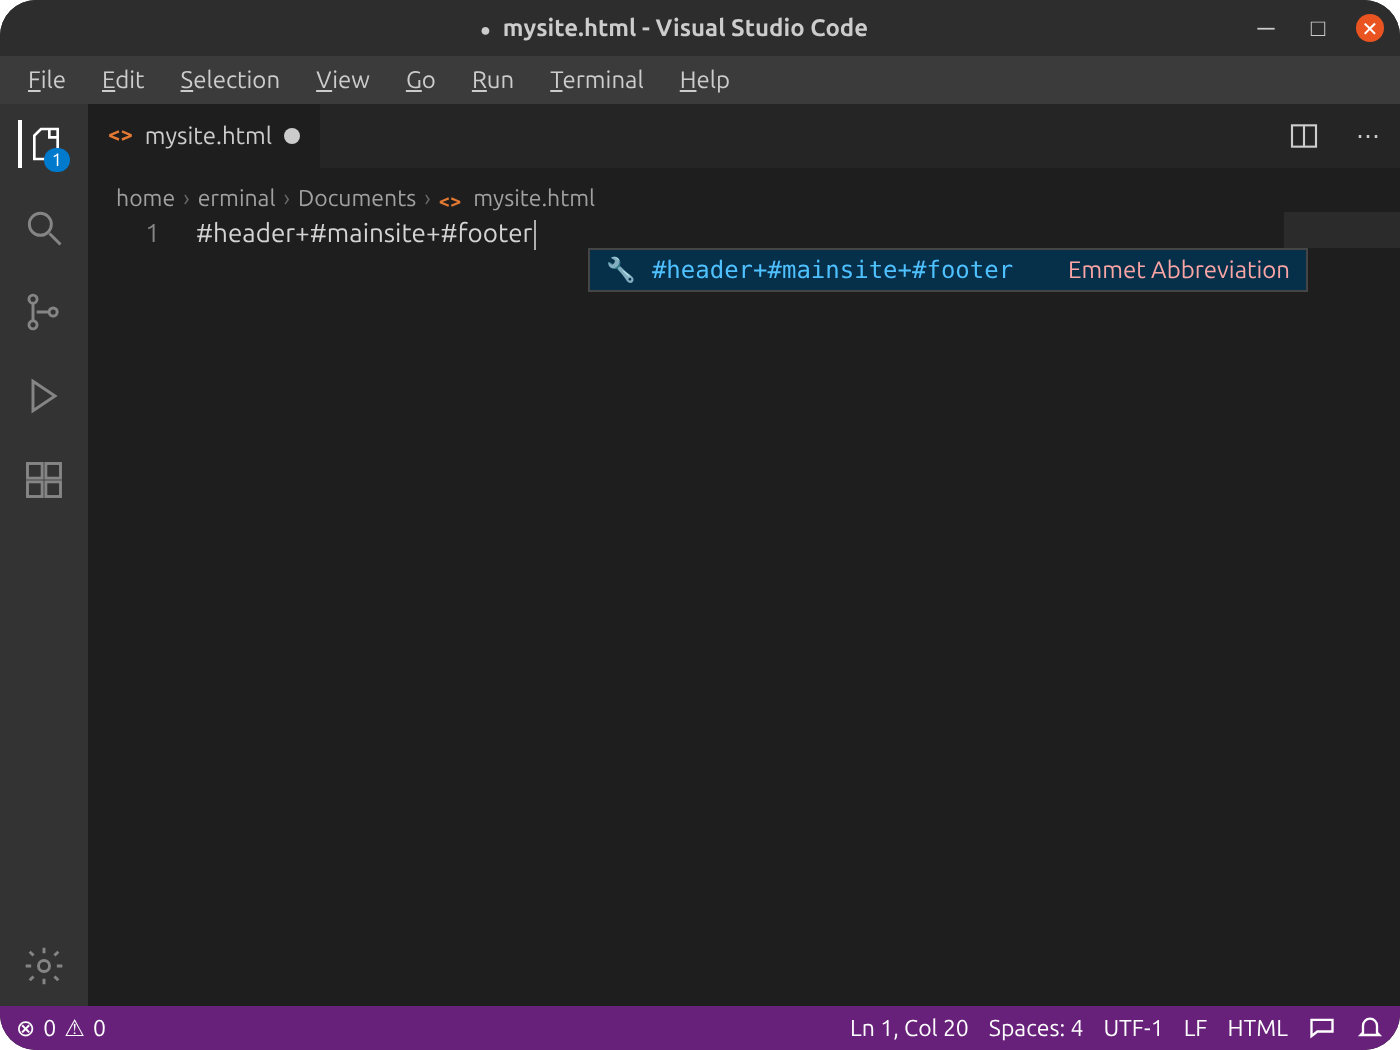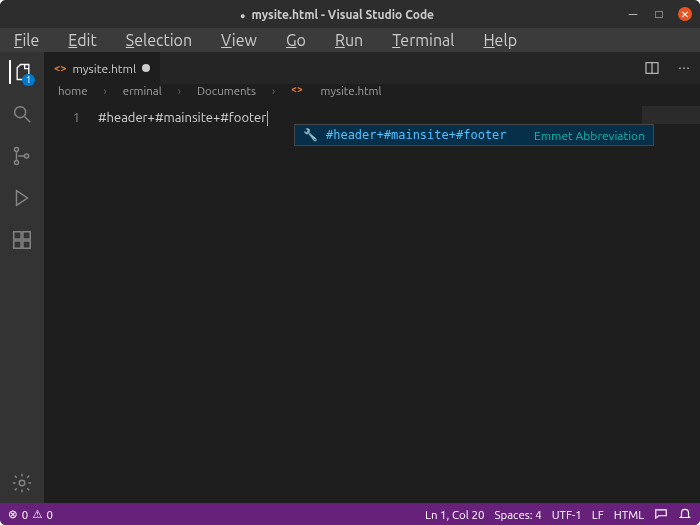--- a/index.html
+++ b/index.html
@@ -1,53 +1,53 @@
 <!DOCTYPE html>
 <html><head>
 <meta charset="utf-8">
 <style>
   * { margin: 0; padding: 0; box-sizing: border-box; font-family: "Segoe UI", Ubuntu, sans-serif; }
   body { background: #fff; display: flex; justify-content: center; }
-  .window { width: 700px; height: 525px; background: #1e1e1e; display: flex; flex-direction: column; border-radius: 6px; overflow: hidden; }
+  .window { width: 700px; height: 525px; background: #1e1e1e; display: flex; flex-direction: column; border-radius: 18px; overflow: hidden; }
   .titlebar { background: #2d2d2d; height: 28px; display: flex; align-items: center; padding: 0 8px; color: #ccc; font-size: 12px; }
   .titlebar .title { flex: 1; text-align: center; font-weight: 600; }
   .titlebar .dot-mod::before { content: "●"; margin-right: 6px; font-size: 9px; }
   .winbtns { display: flex; gap: 12px; align-items: center; }
   .winbtn { width: 14px; height: 14px; display:flex; align-items:center; justify-content:center; font-size:12px; color:#ccc;}
   .winclose { width: 14px; height: 14px; border-radius: 50%; background: #e95420; color:#fff; font-size:10px; display:flex; align-items:center; justify-content:center;}
-  .menubar { background: #3b3b3b; height: 24px; display: flex; align-items: center; padding: 0 6px; gap: 13px; color: #ccc; font-size: 16px; }
+  .menubar { background: #3b3b3b; height: 24px; display: flex; align-items: center; padding: 0 6px; gap: 2px; color: #ccc; font-size: 12px; }
   .menuitem { padding: 2px 8px; cursor: pointer; }
   .menuitem .ul { text-decoration: underline; }
   .body { flex: 1; display: flex; min-height: 0; }
   .activitybar { width: 44px; background: #333333; display: flex; flex-direction: column; align-items: center; padding-top: 8px; gap: 18px; color: #858585; }
   .activitybar .aicon { width: 24px; height: 24px; display:flex; align-items:center; justify-content:center; cursor:pointer; position:relative;}
   .activitybar .aicon.active { color: #fff; border-left: 2px solid #fff; margin-left:-2px; padding-left:2px;}
   .activitybar .badge { position:absolute; bottom:-2px; right:-2px; background:#007acc; color:#fff; font-size:9px; border-radius:8px; padding:0 4px; line-height:12px;}
   .activitybar .spacer { flex: 1; }
   .main { flex: 1; display: flex; flex-direction: column; background: #1e1e1e; min-width: 0; }
   .tabs { height: 32px; background: #252526; display: flex; align-items: stretch; color: #ccc; font-size: 12px; }
   .tab { display: flex; align-items: center; padding: 0 10px; gap: 6px; background: #1e1e1e; border-right:1px solid #252526; cursor:pointer;}
   .tab .ficon { color:#e37933; font-weight:bold; font-size:11px;}
   .tab .mod { width:8px;height:8px;border-radius:50%;background:#ccc;}
   .tabs .tabspacer { flex:1; }
   .tabs .tabaction { width:32px; display:flex; align-items:center; justify-content:center; color:#ccc; cursor:pointer;}
-  .crumbs { height: 22px; display:flex; align-items:flex-start; padding: 0 14px; font-size: 11.5px; color:#a0a0a0; gap:16px;}
+  .crumbs { height: 22px; display:flex; align-items:flex-end; padding: 0 14px; font-size: 11.5px; color:#a0a0a0; gap:4px;}
   .crumbs .sep { color:#666; }
   .crumbs .ficon { color:#e37933; font-weight:bold; font-size:10px; margin-right:2px;}
   .editor { flex:1; position:relative; display:flex; font-family: "Consolas","Menlo",monospace; font-size:13px; }
   .gutter { width: 54px; text-align: right; padding: 4px 18px 0 0; color:#858585; background:#1e1e1e;}
   .code { flex:1; padding-top:4px; color:#d4d4d4; position:relative;}
   .codeline { white-space: pre; }
   .cursor { display:inline-block; width:1px; height:15px; background:#aeafad; vertical-align:middle; margin-left:1px;}
   .minimap { position:absolute; top:0; right:0; width:58px; height:18px; background:rgba(255,255,255,0.06);}
   .suggest { position:absolute; top:18px; left:196px; background:#252526; border:1px solid #454545; color:#ccc; font-size:12px; display:flex; flex-direction:column; min-width:360px; z-index:5;}
   .suggest .row { display:flex; align-items:center; padding:3px 8px; gap:8px; background:#062f4a;}
   .suggest .row .wrench { color:#ccc; font-size:12px;}
   .suggest .row .match { color:#4fc1ff; font-family:"Consolas",monospace;}
-  .suggest .row .kind { margin-left:auto; color:#14b8a6;}
+  .suggest .row .kind { margin-left:auto; color:#fca5a5;}
   .statusbar { height:22px; background:#68217a; color:#fff; display:flex; align-items:center; font-size:11.5px; padding:0 8px; gap:10px;}
   .statusbar .sitem { display:flex; align-items:center; gap:4px; cursor:pointer;}
   .statusbar .spacer { flex:1; }
   svg { display:block; }
 </style>
 </head>
 <body>
 
 <div class="window">
 

